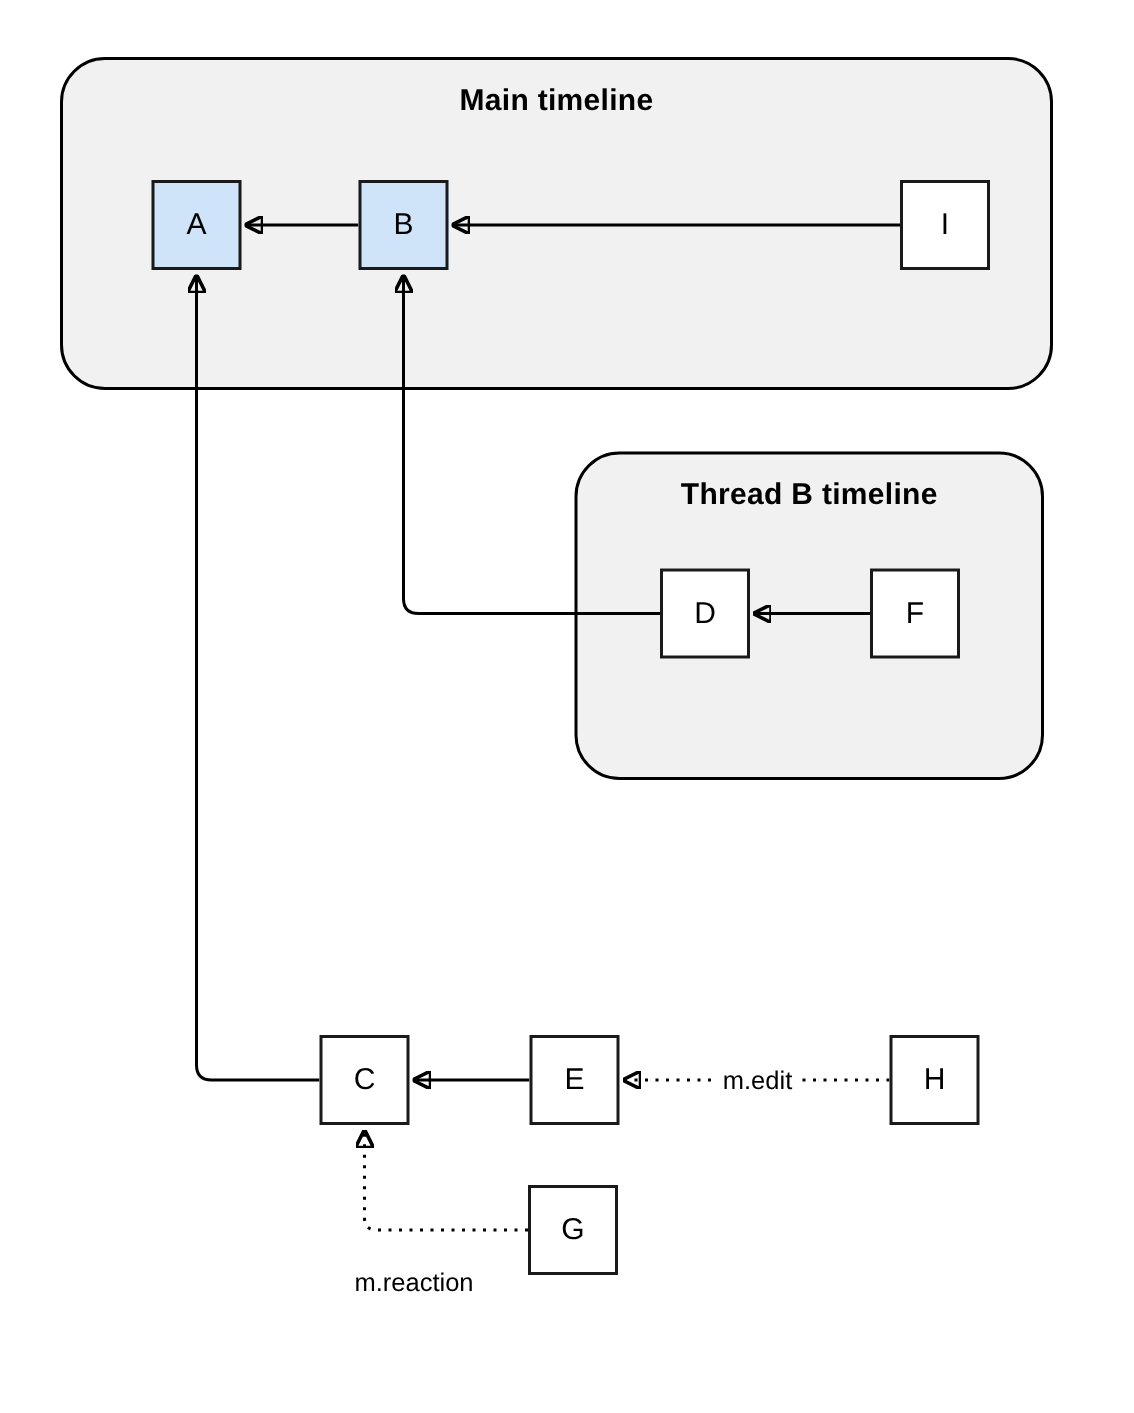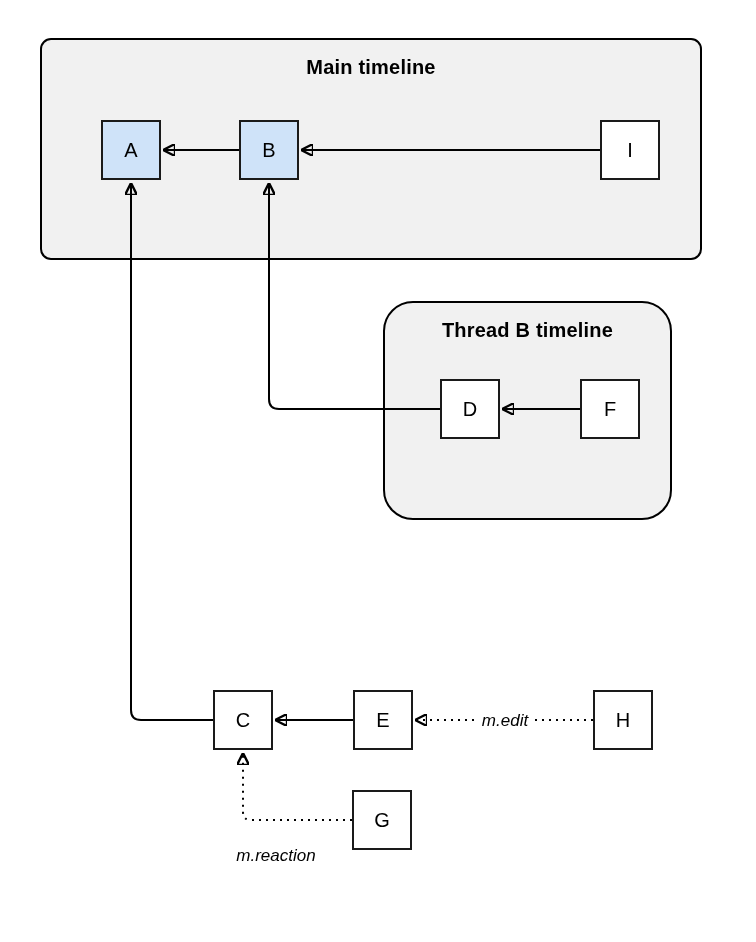--- a/index.html
+++ b/index.html
@@ -20,22 +20,22 @@
   }
   .tl-container{
     position:absolute;background:var(--container-fill);
     border:2px solid var(--container-stroke);
     box-sizing:border-box;z-index:1;
   }
   .tl-container .tl-title{
     width:100%;text-align:center;font-weight:bold;font-size:20px;
     margin-top:16px;letter-spacing:.2px;
   }
-  #container-main{left:40px;top:38px;width:662px;height:222px;border-radius:11px;}
-  #container-thread-b{left:383px;top:301px;width:289px;height:219px;border-radius:30px;}
+  #container-main{left:40px;top:38px;width:662px;height:222px;border-radius:30px;}
+  #container-thread-b{left:383px;top:301px;width:313px;height:219px;border-radius:30px;}
   #container-thread-a{left:163px;top:539px;width:549px;height:360px;border-radius:40px;}
 
   .edges-layer{position:absolute;left:0;top:0;z-index:2;}
   .edges-layer path{fill:none;stroke:var(--edge-color);stroke-width:2;}
   .edges-layer path.dotted{stroke-dasharray:2 5;}
   .arrowhead{fill:var(--edge-color);}
 
   .node{
     position:absolute;width:60px;height:60px;box-sizing:border-box;
     border:2px solid var(--node-stroke);background:var(--node-fill-default);
@@ -49,21 +49,21 @@
   #node-d{left:440px;top:379px;}
   #node-f{left:580px;top:379px;}
   #node-c{left:213px;top:690px;}
   #node-e{left:353px;top:690px;}
   #node-h{left:593px;top:690px;}
   #node-g{left:352px;top:790px;}
 
   .edge-label{
     position:absolute;transform:translate(-50%,-50%);
     background:var(--edge-label-bg);padding:18px 4px;font-size:17px;
-    white-space:nowrap;z-index:4;line-height:1.2;font-style:italic;
+    white-space:nowrap;z-index:4;line-height:1.2;
   }
   #label-m-edit{left:505px;top:721px;}
   #label-m-reaction{left:276px;top:856px;}
 </style>
 </head>
 <body>
 
 <div class="canvas">
 
   <div class="tl-container" id="container-main">

